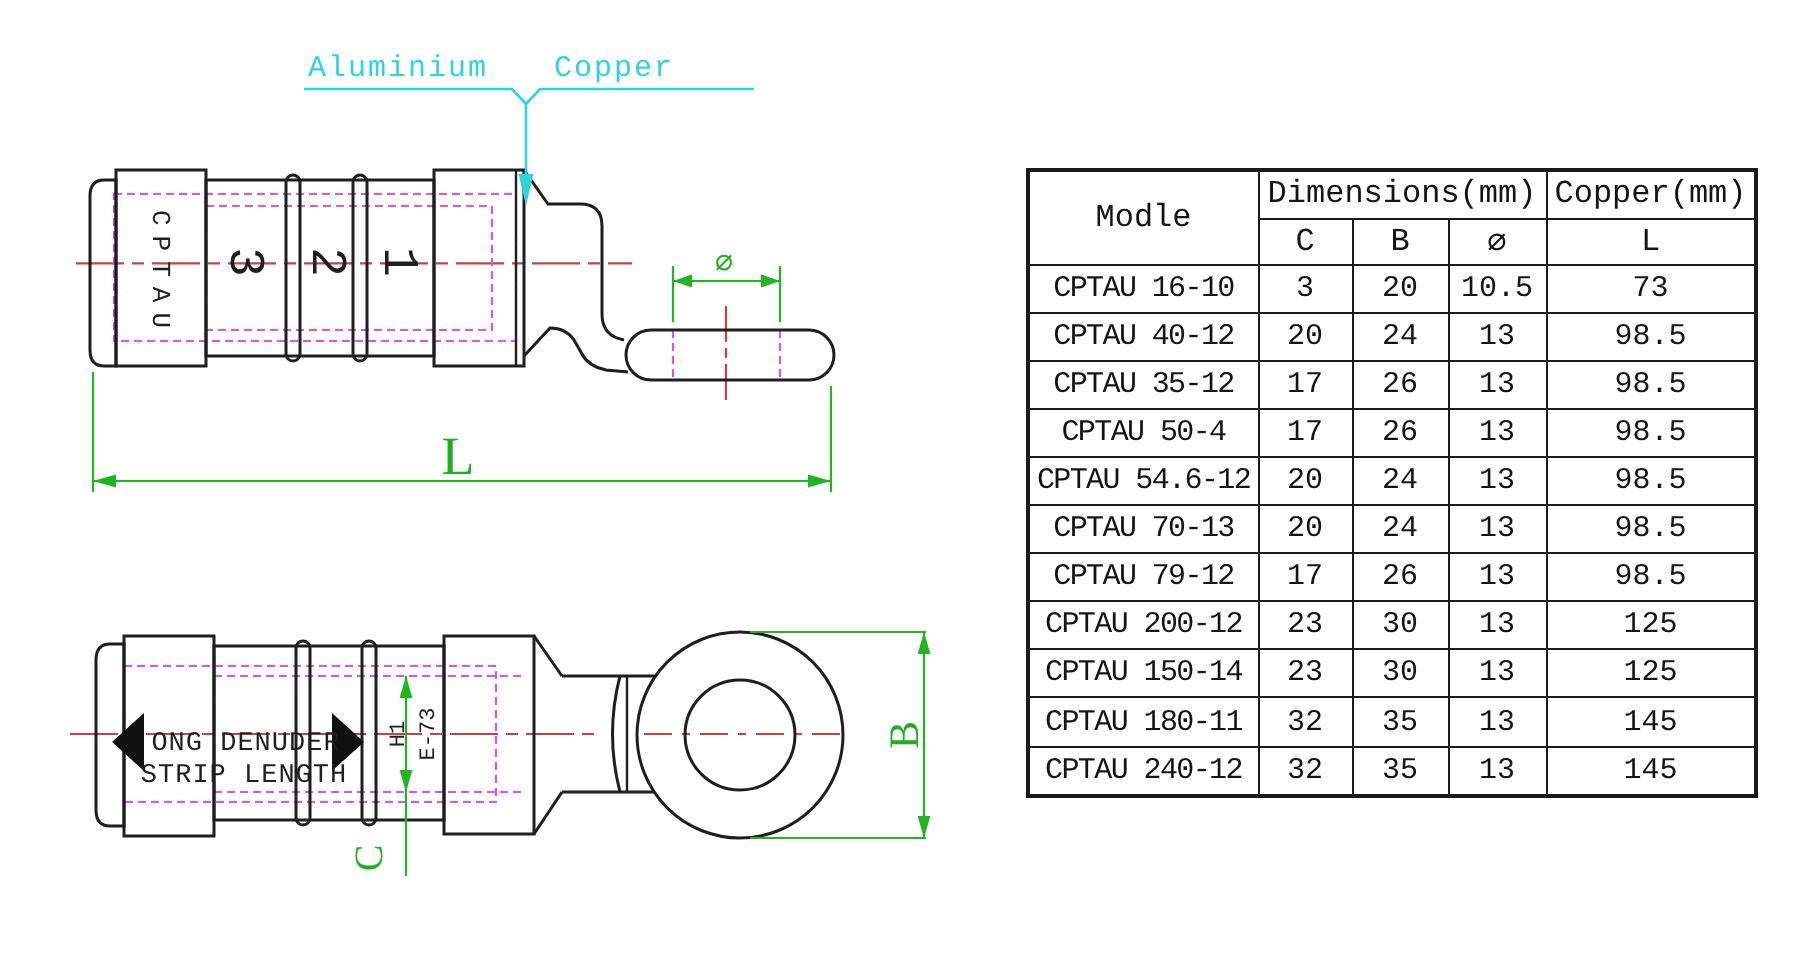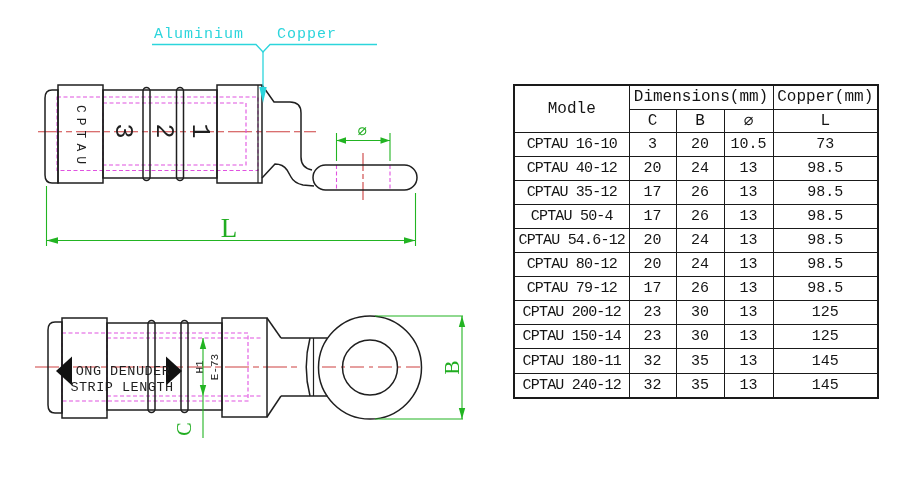--- a/index.html
+++ b/index.html
@@ -195,21 +195,21 @@
       <td>98.5</td>
     </tr>
     <tr>
       <td class="model">CPTAU 54.6-12</td>
       <td>20</td>
       <td>24</td>
       <td>13</td>
       <td>98.5</td>
     </tr>
     <tr>
-      <td class="model">CPTAU 80-12</td>
+      <td class="model">CPTAU 70-13</td>
       <td>20</td>
       <td>24</td>
       <td>13</td>
       <td>98.5</td>
     </tr>
     <tr>
       <td class="model">CPTAU 79-12</td>
       <td>17</td>
       <td>26</td>
       <td>13</td>

